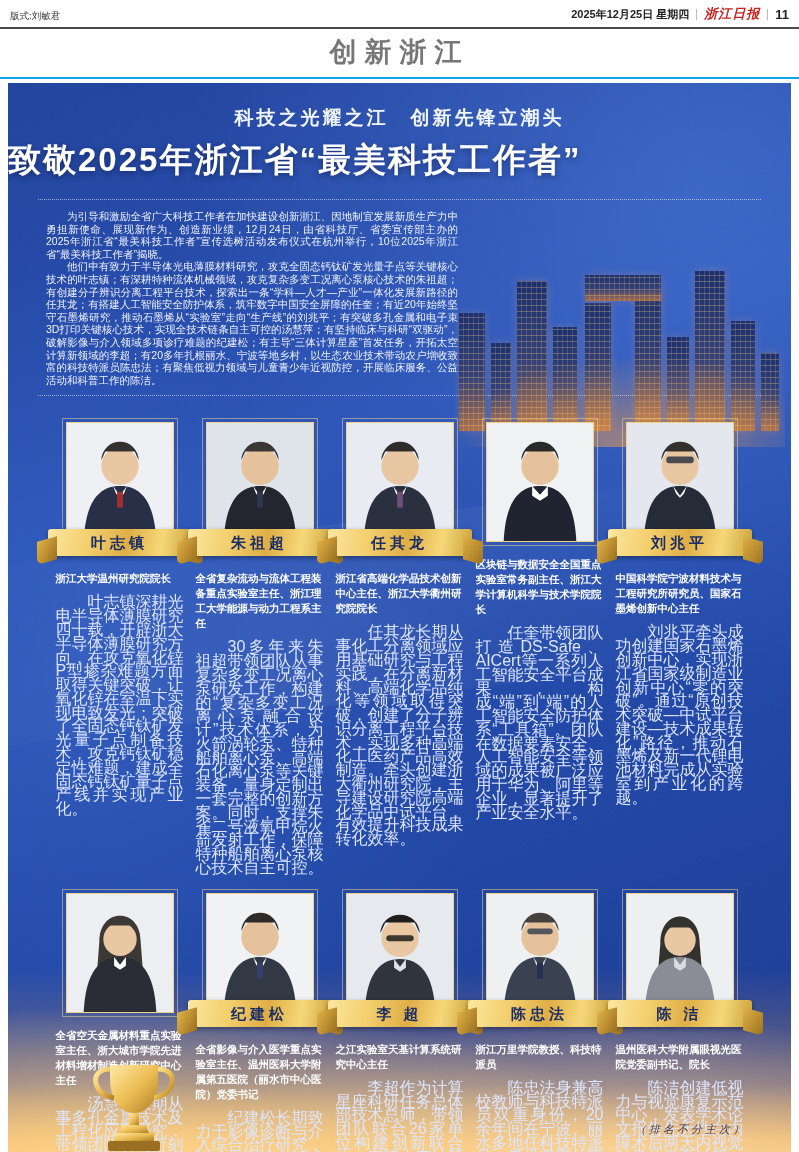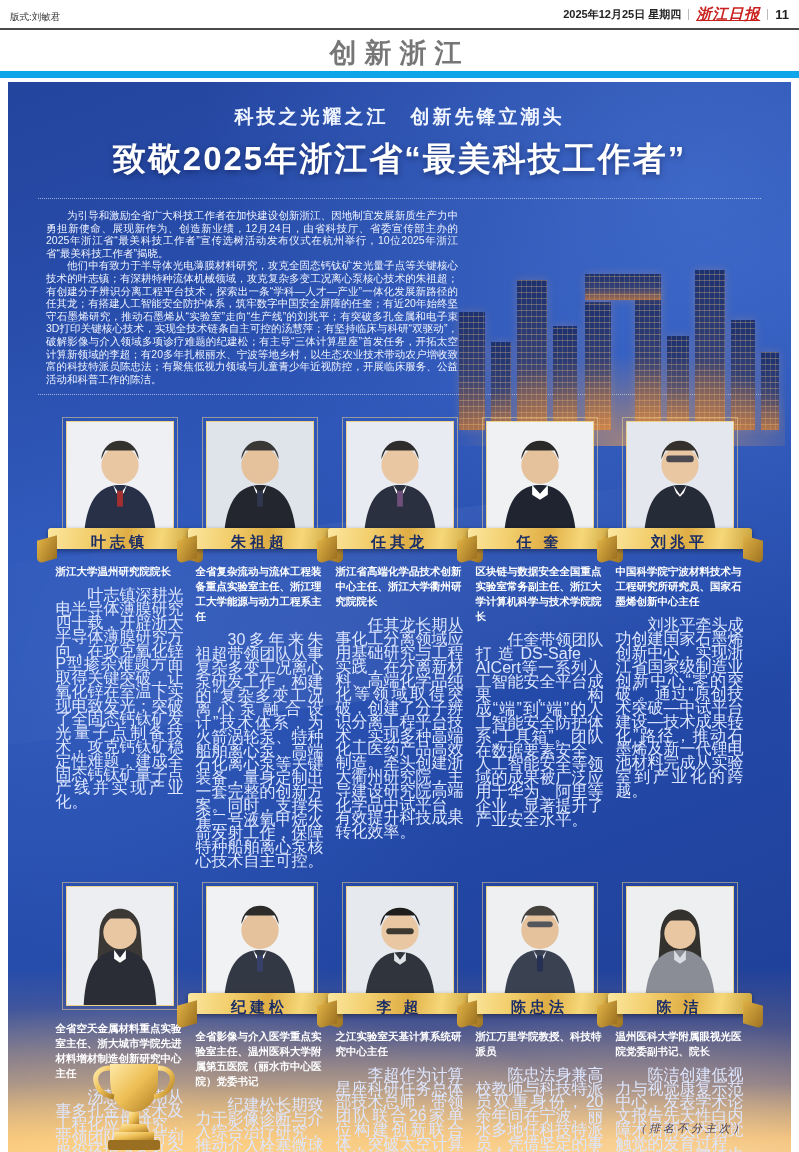--- a/index.html
+++ b/index.html
@@ -9,23 +9,23 @@
     background:#ffffff; width:799px; height:1152px; overflow:hidden;
   }
   
   .masthead {
     display:flex; justify-content:space-between; align-items:flex-end;
     padding:5px 10px 4px; border-bottom:2px solid #4a4a4a;
   }
   .m-left { font-size:9.5px; color:#333; }
   .m-right { display:flex; align-items:center; gap:7px; font-size:11px; color:#222; font-weight:bold;text-align:center; }
   .m-sep { width:1px; height:11px; background:#bbb; }
-  .paper-name { color:#c9201d; font-family:"DejaVu Serif",serif; font-style:italic; font-weight:bold; font-size:15px; letter-spacing:1px;text-decoration:underline; }
+  .paper-name { color:#c9201d; font-family:"DejaVu Serif",serif; font-style:italic; font-weight:bold; font-size:13px; letter-spacing:1px; }
   .page-num { font-size:13px; }
-  .section-bar { text-align:center; padding:5px 0 0; border-bottom:7px solid #0ea5e9; }
+  .section-bar { text-align:center; padding:5px 0 7px; border-bottom:2px solid #0ea5e9; }
   .section-title { font-size:27px; color:#767676; font-weight:bold; letter-spacing:8px; }
 
   
   .poster {
     position:relative; margin:4px 8px 0; height:1086px; overflow:hidden;
     background:
       radial-gradient(circle at 88% 10%, rgba(110,160,255,.30), transparent 42%),
       radial-gradient(circle at 10% 55%, rgba(80,130,230,.25), transparent 45%),
       linear-gradient(160deg,#24459e 0%,#2a52b4 34%,#2349a8 62%,#1d3c92 100%);
   }
@@ -35,21 +35,21 @@
     transform:rotate(-7deg); pointer-events:none;
   }
   .gold-glow {
     position:absolute; left:0; right:0; bottom:0; height:200px; pointer-events:none;
     background:
       radial-gradient(ellipse at 16% 102%, rgba(255,214,140,.95), transparent 58%),
       radial-gradient(ellipse at 78% 108%, rgba(255,224,170,.8), transparent 55%),
       linear-gradient(to top,#f2c67f 0%,#ecb063 14%, rgba(214,150,97,.45) 42%, rgba(42,72,160,0) 100%);
   }
   .kicker { text-align:center; padding-top:22px; font-size:19px; font-weight:bold; color:#f2f6ff; letter-spacing:3px; }
-  .big-title { text-align:center; margin-top:7px; font-size:33px; font-weight:bold; color:#ffffff; letter-spacing:2px; text-shadow:0 2px 6px rgba(0,0,30,.4); }
+  .big-title { margin-top:7px; font-size:33px; font-weight:bold; color:#ffffff; letter-spacing:2px; text-shadow:0 2px 6px rgba(0,0,30,.4); }
 
   .intro-wrap {
     margin:16px 30px 0; padding:10px 0 9px;
     border-top:1px dotted rgba(255,255,255,.55);
     border-bottom:1px dotted rgba(255,255,255,.55);
   }
   .intro-text { width:412px; margin-left:8px; font-size:10.5px; line-height:12.6px; color:#eef2ff; text-align:justify; }
   .intro-text p { text-indent:2em; }
 
   
@@ -77,21 +77,21 @@
   .cards { display:flex; gap:12px; width:688px; margin:26px auto 0; align-items:flex-start; position:relative; z-index:2; }
   .cards.row2 { margin-top:18px; }
   .card { width:128px; flex:0 0 128px; }
   .photo {
     margin:0 10px; height:120px; border:1px solid #ecd28a;
     outline:1px solid rgba(236,210,138,.55); outline-offset:3px;
     background:#e9ebef; overflow:hidden; position:relative;
   }
   .photo svg { display:block; width:100%; height:100%; }
   .ribbon {
-    position:relative; margin:-13px -8px 0; height:21px; text-align:center; z-index:2;
+    position:relative; margin:-13px -8px 0; height:27px; text-align:center; z-index:2;
     background:linear-gradient(100deg,#fbe7a0 0%,#f3cf6e 28%,#dfae45 55%,#f6d879 78%,#caa23c 100%);
     border-radius:3px; box-shadow:0 2px 5px rgba(0,0,20,.4);
   }
   .ribbon::before,.ribbon::after {
     content:""; position:absolute; top:10px; width:20px; height:23px; z-index:-1;
     background:linear-gradient(120deg,#e0b145,#9c7120);
   }
   .ribbon::before { left:-11px; transform:skewY(-16deg); border-radius:0 0 0 6px; }
   .ribbon::after { right:-11px; transform:skewY(16deg); border-radius:0 0 6px 0; }
   .ribbon .nm { font-size:15px; font-weight:bold; color:#1b2d66; letter-spacing:4px; line-height:27px; }
@@ -202,21 +202,20 @@
     <div class="card">
       <div class="photo">
         <svg viewBox="0 0 108 120" preserveAspectRatio="none">
             <rect width="108" height="120" fill="#f0f1f3"></rect>
             <circle cx="54" cy="44" r="19" fill="#e5c19c"></circle>
             <path d="M35,38 a19,19 0 0 1 38,0 l-4,-9 -30,0 z" fill="#2a2a28"></path>
             <path d="M54,64 c-21,0 -35,15 -37,56 h74 c-2,-41 -16,-56 -37,-56 z" fill="#1f2430"></path>
             <path d="M46,64 l8,9 8,-9 0,10 -8,5 -8,-5 z" fill="#ffffff"></path>
           </svg>
       </div>
-      <div class="ribbon"><span class="nm">任 奎</span></div>
       <div class="role">区块链与数据安全全国重点实验室常务副主任、浙江大学计算机科学与技术学院院长</div>
       <div class="bio">任奎带领团队打造DS-Safe、AICert等一系列人工智能安全平台成果，构成“端”到“端”的人工智能安全防护体系“工具箱”。团队在数据要素安全、人工智能安全等领域的成果被广泛应用于华为、阿里等企业，显著提升了产业安全水平。</div>
     </div>
 
     <div class="card">
       <div class="photo">
         <svg viewBox="0 0 108 120" preserveAspectRatio="none">
             <rect width="108" height="120" fill="#e4e7ed"></rect>
             <circle cx="54" cy="44" r="19" fill="#e9c7a2"></circle>
             <path d="M35,38 a19,19 0 0 1 38,0 l-4,-9 -30,0 z" fill="#34312c"></path>

